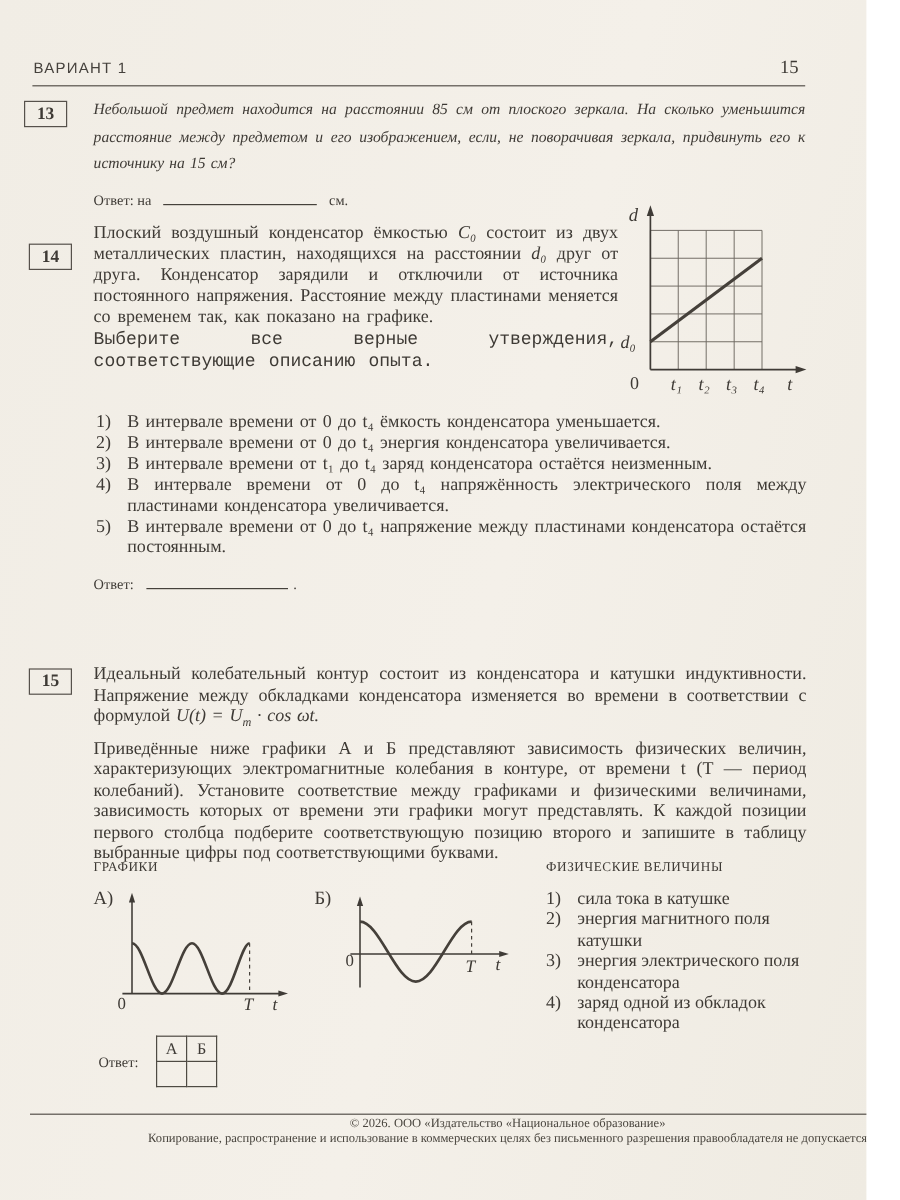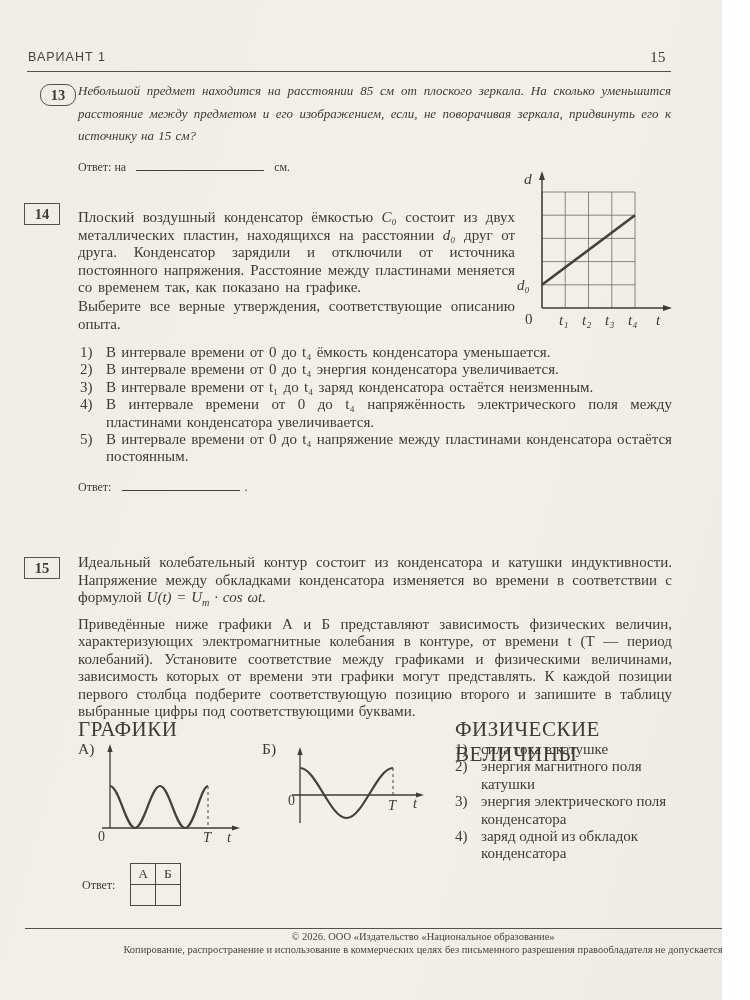--- a/index.html
+++ b/index.html
@@ -14,30 +14,30 @@
     font-size:12.5px;letter-spacing:1px;color:#45413c;}
   .hdr-num{left:650px;top:48px;font-size:15.5px;}
   .rule{height:1.3px;background:#56514b;}
   .hdr-rule{left:27px;top:71px;width:644px;}
   .qbox{width:34px;height:20px;border:1.4px solid #56514b;text-align:center;
     font-size:14.5px;font-weight:bold;line-height:20px;background:transparent;}
   .jtext{text-align:justify;}
   .q13text{left:78px;top:80px;width:593px;font-size:13px;line-height:22.5px;word-spacing:1px;font-style:italic;}
   .ansline{font-size:12px;white-space:nowrap;}
   .blank{display:inline-block;border-bottom:1.3px solid #45413b;height:13px;vertical-align:baseline;}
-  .q14text{left:78px;top:209px;width:437px;font-size:15px;line-height:17.6px;word-spacing:2px;}
-  .q14text .p2{margin-top:1px;}
+  .q14text{left:78px;top:186px;width:437px;font-size:15px;line-height:17.6px;word-spacing:2px;}
+  .q14text .p2{margin-top:1px;font-family:Liberation Mono, monospace;}
   .stmts{left:78px;top:344px;width:594px;font-size:15px;line-height:17.4px;word-spacing:1.5px;}
   .stmt{position:relative;padding-left:28px;}
   .stmt-num{position:absolute;left:2px;top:0;}
   .q15text{left:78px;top:554px;width:594px;font-size:15px;line-height:17.5px;word-spacing:1px;}
   .q15text .p2{margin-top:4px;}
   .it{font-style:italic;}
   .subm{vertical-align:sub;font-size:0.68em;font-style:italic;}
-  .colhead{font-size:21px;letter-spacing:0.5px;}
+  .colhead{font-size:11px;letter-spacing:0.5px;}
   .glabel{font-size:15.5px;}
   .qtylist{left:455px;top:741px;width:222px;font-size:15px;line-height:17.4px;}
   .qty{position:relative;padding-left:26px;}
   .qty-num{position:absolute;left:0;top:0;}
   .anstable{border-collapse:collapse;}
   .anstable td{width:24px;height:20px;border:1.2px solid #4e4a43;text-align:center;
     font-size:13.5px;padding:0;color:#3e3a35;}
   .ftr-rule{left:25px;top:928px;width:700px;}
   .ftr-line{left:0;width:750px;text-align:center;font-size:10.5px;color:#4a463f;margin-left:48px;}
   svg text{font-family:"Liberation Serif","DejaVu Serif","DejaVu Sans",serif;fill:#3e3a35;}
@@ -45,21 +45,21 @@
 </style>
 </head>
 <body>
 
 <div id="page">
 
   <div class="abs hdr-left">ВАРИАНТ 1</div>
   <div class="abs hdr-num">15</div>
   <div class="abs rule hdr-rule"></div>
 
-  <div class="abs qbox" style="left:40px;top:84px;border-radius:10px;">
+  <div class="abs qbox" style="left:20px;top:84px;">
     <span>13</span>
   </div>
   <div class="abs jtext q13text">Небольшой предмет находится на расстоянии 85 см от плоского зеркала. На сколько уменьшится расстояние между предметом и его изображением, если, не поворачивая зеркала, придвинуть его к источнику на 15 см?</div>
   <div class="abs ansline" style="left:78px;top:157px;">
     <span>Ответ: на</span>
     <span class="blank" style="width:128px;margin:0 7px;"></span>
     <span>см.</span>
   </div>
 
   <div class="abs qbox" style="left:24px;top:203px;">

